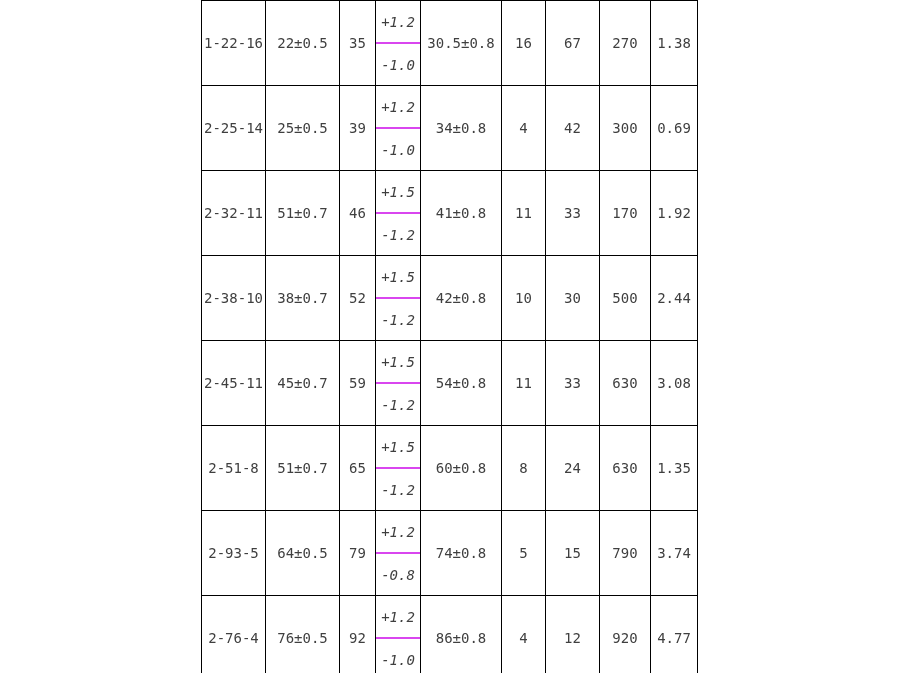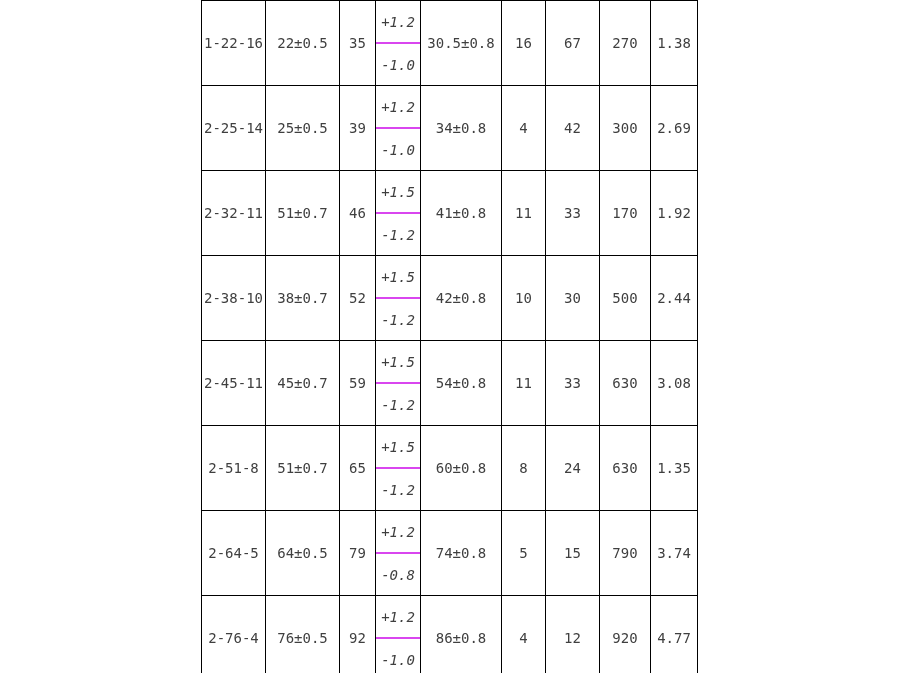--- a/index.html
+++ b/index.html
@@ -88,21 +88,21 @@
         <td>25±0.5</td>
         <td>39</td>
         <td class="tol">
           <div class="tol-top">+1.2</div>
           <div class="tol-bottom">-1.0</div>
         </td>
         <td>34±0.8</td>
         <td>4</td>
         <td>42</td>
         <td>300</td>
-        <td>2.69</td>
+        <td>0.69</td>
       </tr>
 
       <tr>
         <td>2-32-11</td>
         <td>51±0.7</td>
         <td>46</td>
         <td class="tol">
           <div class="tol-top">+1.5</div>
           <div class="tol-bottom">-1.2</div>
         </td>
@@ -152,21 +152,21 @@
           <div class="tol-bottom">-1.2</div>
         </td>
         <td>60±0.8</td>
         <td>8</td>
         <td>24</td>
         <td>630</td>
         <td>1.35</td>
       </tr>
 
       <tr>
-        <td>2-64-5</td>
+        <td>2-93-5</td>
         <td>64±0.5</td>
         <td>79</td>
         <td class="tol">
           <div class="tol-top">+1.2</div>
           <div class="tol-bottom">-0.8</div>
         </td>
         <td>74±0.8</td>
         <td>5</td>
         <td>15</td>
         <td>790</td>

